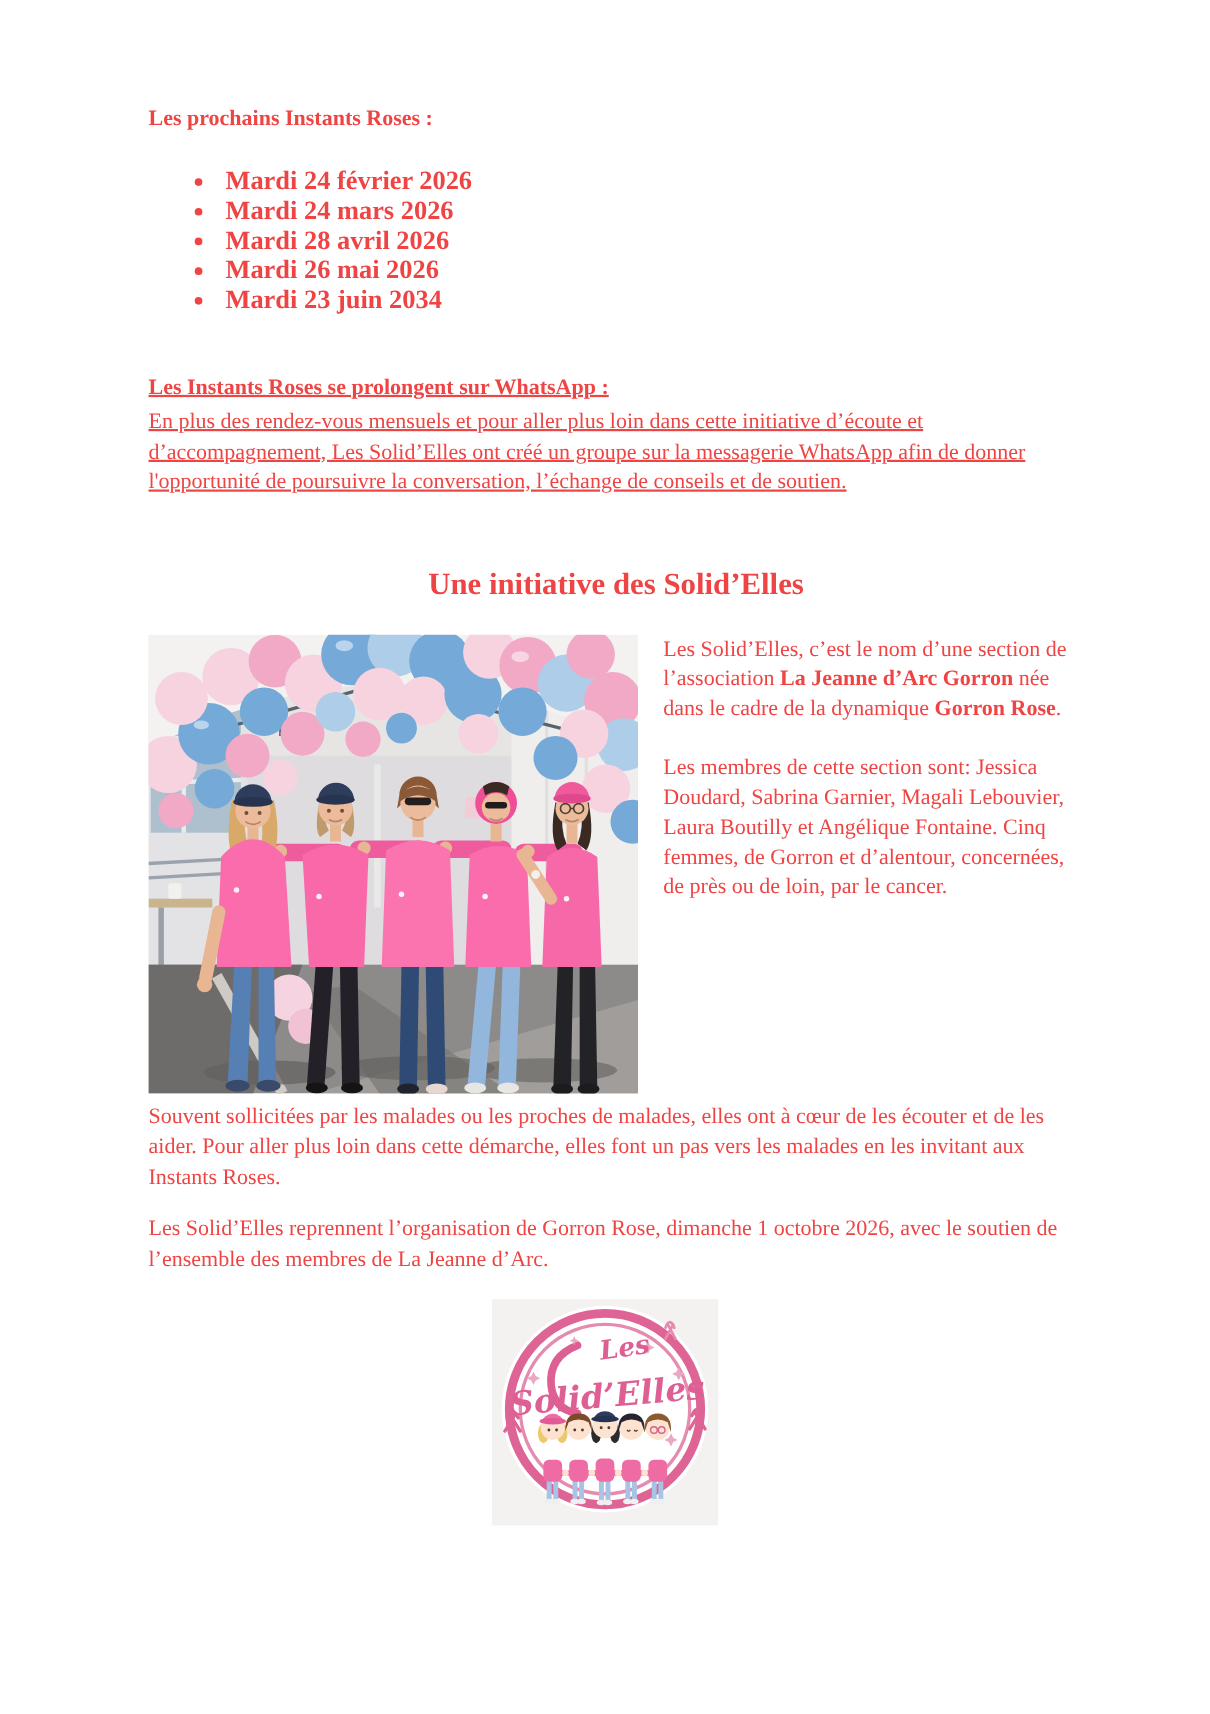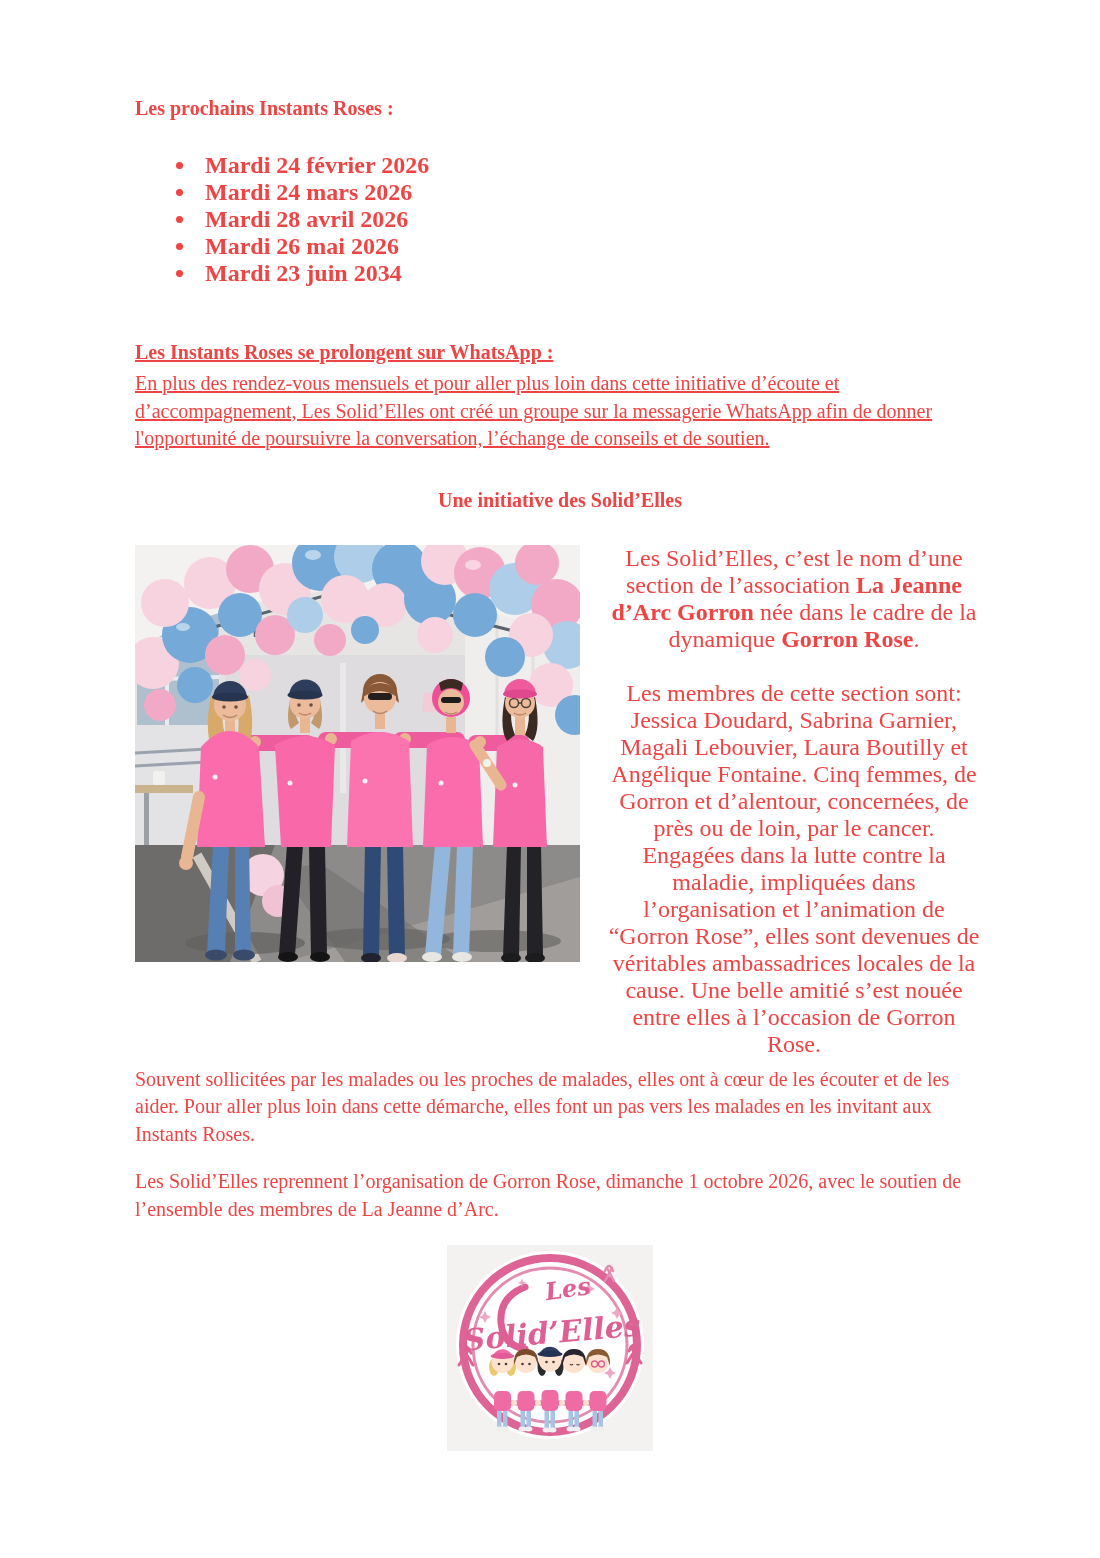--- a/index.html
+++ b/index.html
@@ -6,24 +6,24 @@
   .page{
     position:relative;width:1100px;height:1558px;background:#ffffff;
     font-family:"Liberation Serif", serif;color:#ef4444;overflow:hidden;
   }
   .content{position:absolute;left:135px;top:95px;width:850px;}
   .h-section{font-size:20px;font-weight:bold;line-height:27px;margin:0;}
   .h-whatsapp{font-size:20px;font-weight:bold;line-height:27px;margin:52px 0 0;text-decoration:underline;}
   ul.dates{margin:30px 0 0;padding:0 0 0 62px;list-style:disc;}
   ul.dates li{font-size:24px;font-weight:bold;line-height:27px;padding-left:8px;}
   p.body-text{font-size:20px;line-height:27.5px;margin:4px 0 0;text-decoration:underline;}
-  h2.title{font-size:20px;font-weight:bold;text-align:center;line-height:34px;margin:30px 0 28px;}
+  h2.title{font-size:28px;font-weight:bold;text-align:center;line-height:34px;margin:62px 0 28px;}
   .two-col{display:flex;gap:23px;align-items:flex-start;}
   .photo-box{width:445px;height:417px;flex:none;}
-  .side-col{width:382px;font-size:24px;line-height:27px;text-align:center;}
+  .side-col{width:382px;font-size:20px;line-height:27px;}
   .side-col p{margin:0;}
   .side-col p.first{margin:0 0 27px 0;}
   p.full{font-size:20px;line-height:27.5px;margin:8px 0 0;}
   p.full.second{margin:20px 0 0;}
   .logo-wrap{width:206px;height:206px;margin:22px 0 0 312px;}
   svg{display:block;}
 </style>
 </head>
 <body>
 
@@ -222,21 +222,20 @@
             <path d="M379,168 Q385,172 391,168" stroke="#b5846a" stroke-width="1.5" fill="none"></path>
             <path d="M369,150 A16,16 0 0 1 401,150 Z" fill="#ef5a9d"></path>
             <ellipse cx="385" cy="149" rx="17" ry="4.5" fill="#e0488d"></ellipse>
           </g>
         </svg>
       </div>
 
       <div class="side-col">
         <p class="first"><span>Les Solid’Elles, c’est le nom d’une section de l’association </span><b>La Jeanne d’Arc Gorron</b><span> née dans le cadre de la dynamique </span><b>Gorron Rose</b><span>.</span></p>
         <p>Les membres de cette section sont: Jessica Doudard, Sabrina Garnier, Magali Lebouvier, Laura Boutilly et Angélique Fontaine. Cinq femmes, de Gorron et d’alentour, concernées, de près ou de loin, par le cancer.</p>
-        <p>Engagées dans la lutte contre la maladie, impliquées dans l’organisation et l’animation de “Gorron Rose”, elles sont devenues de véritables ambassadrices locales de la cause. Une belle amitié s’est nouée entre elles à l’occasion de Gorron Rose.</p>
       </div>
     </div>
 
     <p class="full">Souvent sollicitées par les malades ou les proches de malades, elles ont à cœur de les écouter et de les aider. Pour aller plus loin dans cette démarche, elles font un pas vers les malades en les invitant aux Instants Roses.</p>
     <p class="full second">Les Solid’Elles reprennent l’organisation de Gorron Rose, dimanche 1 octobre 2026, avec le soutien de l’ensemble des membres de La Jeanne d’Arc.</p>
 
     <div class="logo-wrap">
       <svg width="206" height="206" viewBox="0 0 206 206">
         <rect x="0" y="0" width="206" height="206" fill="#f3f2f1"></rect>
         <circle cx="103" cy="100" r="94" fill="#ffffff"></circle>

